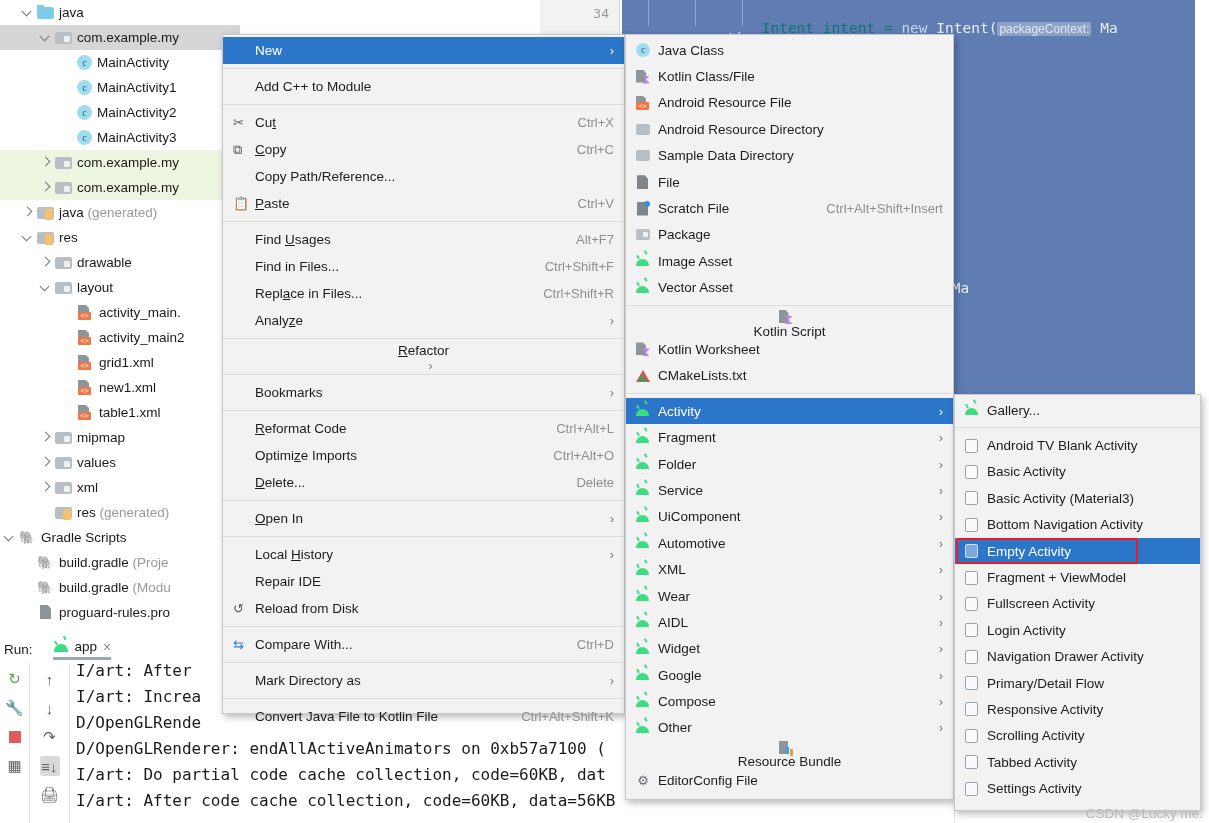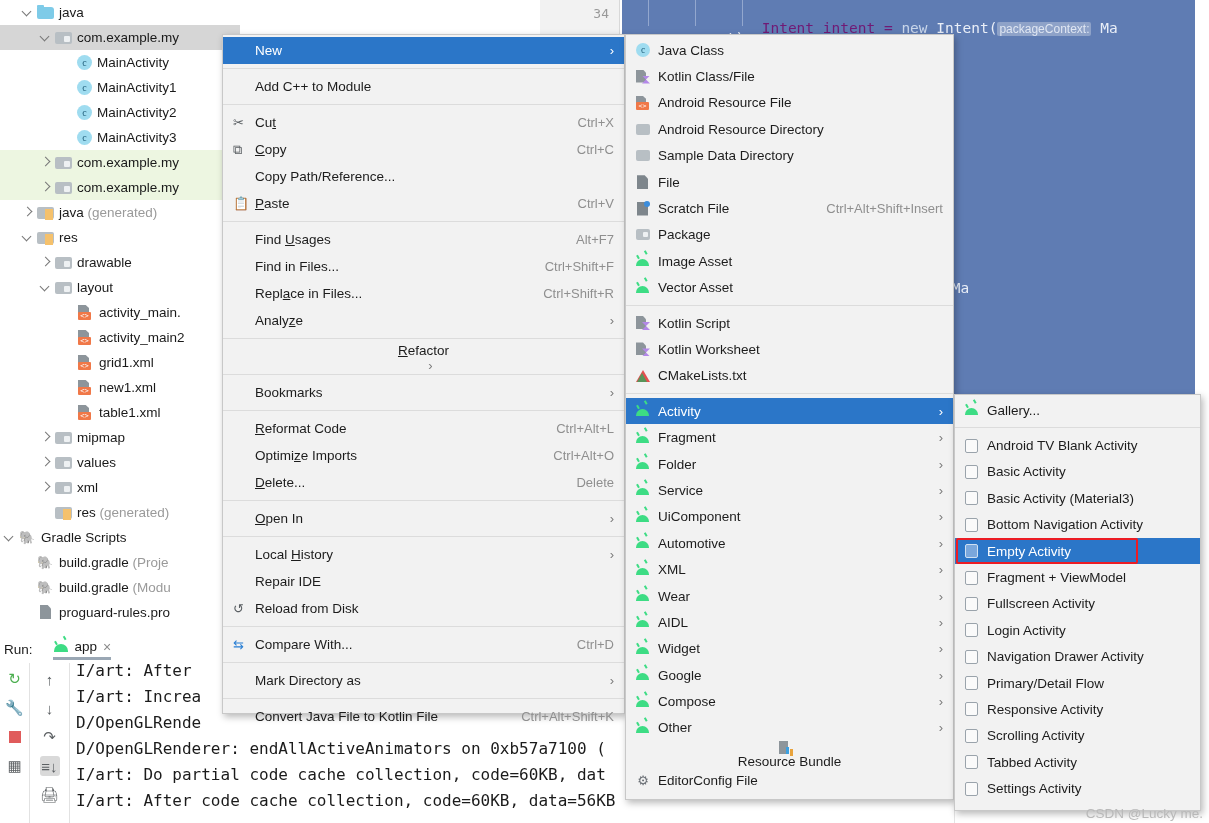--- a/index.html
+++ b/index.html
@@ -234,21 +234,21 @@
 
   <div class="editor">
     <div class="gutter">
       <div class="ln" style="top:6px;">34</div>
     </div>
     <div class="code-sel"></div>
     <div class="indent-guide" style="left:108px;top:0;height:26px;"></div>
     <div class="indent-guide" style="left:155px;top:0;height:26px;"></div>
     <div class="indent-guide" style="left:202px;top:0;height:26px;"></div>
     <div class="code-line" style="left:82px;top:4px;">
-      <span style="color:#701a75;">          Intent intent = </span><span style="color:#c9d6ea;">new</span><span style="color:#e9eef7;"> Intent(</span><span class="param-hint">packageContext:</span><span style="color:#e9eef7;"> Ma</span>
+      <span style="color:#0f766e;">          Intent intent = </span><span style="color:#c9d6ea;">new</span><span style="color:#e9eef7;"> Intent(</span><span class="param-hint">packageContext:</span><span style="color:#e9eef7;"> Ma</span>
     </div>
     <div class="code-line" style="left:82px;top:30px;color:#e9eef7;">          ent);</div>
     <div class="code-line" style="left:82px;top:160px;color:#e9eef7;">          ew View.OnClickListener()</div>
     <div class="code-line" style="left:82px;top:212px;color:#e9eef7;">          iew v) {</div>
     <div class="code-line" style="left:82px;top:264px;">
       <span style="color:#e9eef7;">          ew Intent(</span><span class="param-hint">packageContext:</span><span style="color:#e9eef7;"> Ma</span>
     </div>
     <div class="code-line" style="left:82px;top:290px;color:#e9eef7;">          ent);</div>
     <div class="editor-right-strip"></div>
   </div>
@@ -645,21 +645,21 @@
         </span>
         <span class="mlabel">Image Asset</span>
       </div>
       <div class="mi" style="height: 26.4px;">
         <span class="micon">
           <span class="ic-android"></span>
         </span>
         <span class="mlabel">Vector Asset</span>
       </div>
       <div class="msep"></div>
-      <div class="mi" style="height: 26.4px;">
+      <div class="mi" style="height: 26.4px; flex-direction: column;">
         <span class="micon">
           <span class="ic-kotlin"></span>
         </span>
         <span class="mlabel">Kotlin Script</span>
       </div>
       <div class="mi" style="height: 26.4px;">
         <span class="micon">
           <span class="ic-kotlin"></span>
         </span>
         <span class="mlabel">Kotlin Worksheet</span>

